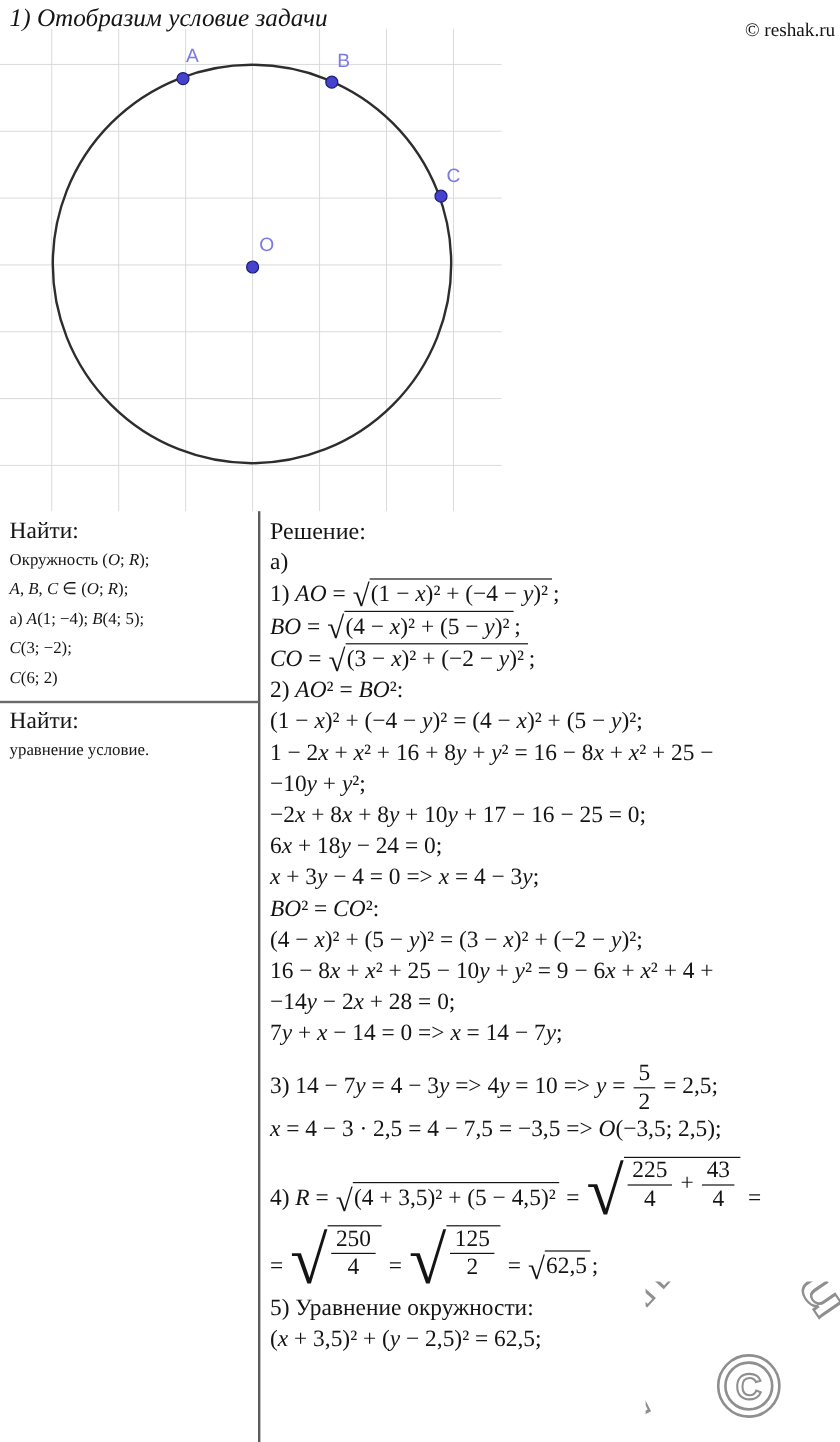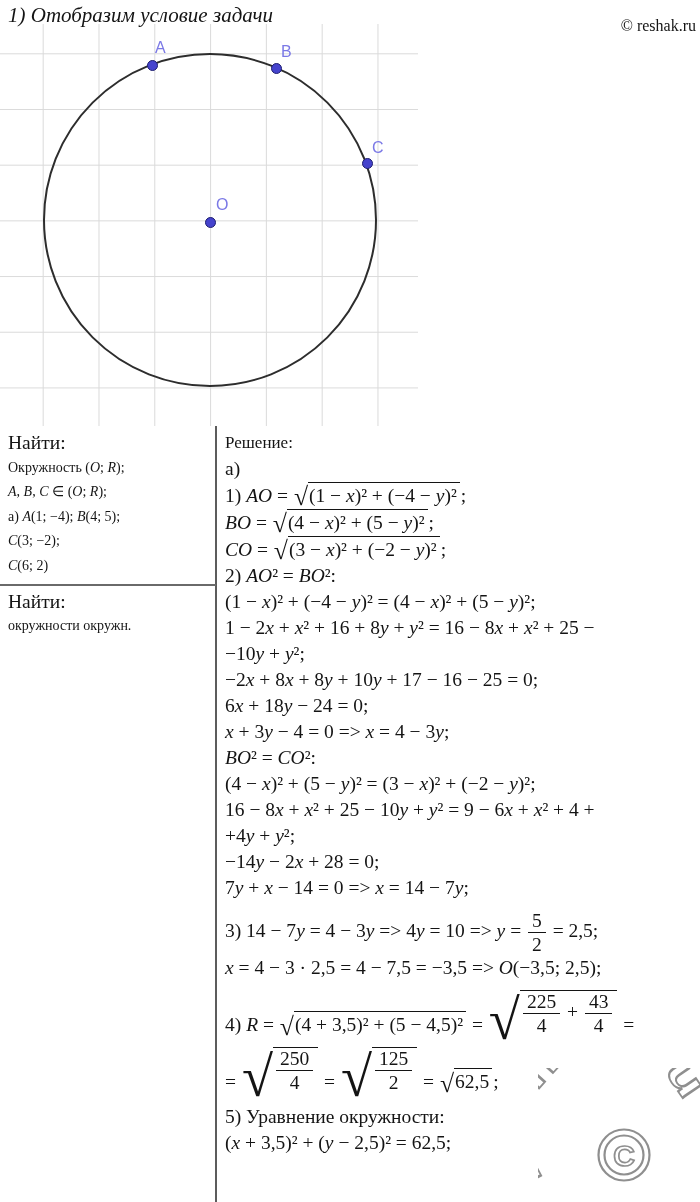--- a/index.html
+++ b/index.html
@@ -23,21 +23,21 @@
   .pt-dot{position:absolute;width:11px;height:11px;border-radius:50%;box-sizing:border-box;}
   .pt-label{position:absolute;font-family:"Liberation Sans",sans-serif;font-size:16px;line-height:16px;}
 
   
   .divider{position:absolute;left:215px;top:426px;width:1.6px;height:776px;background:#5c5c5c;}
   .given{position:absolute;left:8px;top:431px;width:202px;}
   .given .sec-title{font-size:19.5px;line-height:24.5px;}
   .given .m-line{font-size:14px;line-height:24.5px;white-space:nowrap;}
   .rule{width:216px;height:1.6px;background:#6a6a6a;margin:6px 0 4px -8px;}
   .solution{position:absolute;left:225px;top:430px;width:474px;}
-  .solution .sec-title{font-size:17px;line-height:26px;}
+  .solution .sec-title{font-size:20px;line-height:26px;}
   .m-line{font-size:19.5px;line-height:26px;white-space:nowrap;}
   .m-line i{font-style:italic;}
   .m-line.gap{margin-top:9px;}
 
   
   .sqrt{display:inline-flex;align-items:flex-end;margin:0 1px;vertical-align:bottom;}
   .rad{font-size:1.32em;line-height:0.88;}
   .sqc{border-top:1.7px solid #141414;padding:0 3px 0 1px;}
   .sqrt.tall .rad{font-size:2.9em;line-height:0.60;}
   .sqrt.tall .sqc{padding-bottom:2px;}
@@ -79,21 +79,21 @@
   <div>
       <div class="m-line"><span>Окружность (<i>O</i>; <i>R</i>);</span></div>
       <div class="m-line"><span><i>A</i>, <i>B</i>, <i>C</i> ∈ (<i>O</i>; <i>R</i>);</span></div>
       <div class="m-line"><span>а) <i>A</i>(1; −4); <i>B</i>(4; 5);</span></div>
       <div class="m-line"><span><i>C</i>(3; −2);</span></div>
       <div class="m-line"><span><i>C</i>(6; 2)</span></div>
     </div>
   <div class="rule"></div>
   <div class="sec-title">Найти:</div>
   <div>
-      <div class="m-line"><span>окружности окружн.</span></div>
+      <div class="m-line"><span>уравнение условие.</span></div>
     </div>
 </div>
 
 <div class="solution">
   <div class="sec-title">Решение:</div>
   <div>
       <div class="m-line"><span>а)</span></div>
       <div class="m-line"><span>1) <i>AO</i> = </span><span class="sqrt">
           <span class="rad">√</span>
           <span class="sqc"><span>(1 − <i>x</i>)² + (−4 − <i>y</i>)²</span></span>
@@ -109,21 +109,20 @@
       <div class="m-line"><span>2) <i>AO</i>² = <i>BO</i>²:</span></div>
       <div class="m-line"><span>(1 − <i>x</i>)² + (−4 − <i>y</i>)² = (4 − <i>x</i>)² + (5 − <i>y</i>)²;</span></div>
       <div class="m-line"><span>1 − 2<i>x</i> + <i>x</i>² + 16 + 8<i>y</i> + <i>y</i>² = 16 − 8<i>x</i> + <i>x</i>² + 25 −</span></div>
       <div class="m-line"><span>−10<i>y</i> + <i>y</i>²;</span></div>
       <div class="m-line"><span>−2<i>x</i> + 8<i>x</i> + 8<i>y</i> + 10<i>y</i> + 17 − 16 − 25 = 0;</span></div>
       <div class="m-line"><span>6<i>x</i> + 18<i>y</i> − 24 = 0;</span></div>
       <div class="m-line"><span><i>x</i> + 3<i>y</i> − 4 = 0 =&gt; <i>x</i> = 4 − 3<i>y</i>;</span></div>
       <div class="m-line"><span><i>BO</i>² = <i>CO</i>²:</span></div>
       <div class="m-line"><span>(4 − <i>x</i>)² + (5 − <i>y</i>)² = (3 − <i>x</i>)² + (−2 − <i>y</i>)²;</span></div>
       <div class="m-line"><span>16 − 8<i>x</i> + <i>x</i>² + 25 − 10<i>y</i> + <i>y</i>² = 9 − 6<i>x</i> + <i>x</i>² + 4 +</span></div>
-      <div class="m-line"><span>+4<i>y</i> + <i>y</i>²;</span></div>
       <div class="m-line"><span>−14<i>y</i> − 2<i>x</i> + 28 = 0;</span></div>
       <div class="m-line"><span>7<i>y</i> + <i>x</i> − 14 = 0 =&gt; <i>x</i> = 14 − 7<i>y</i>;</span></div>
       <div class="m-line gap"><span>3) 14 − 7<i>y</i> = 4 − 3<i>y</i> =&gt; 4<i>y</i> = 10 =&gt; <i>y</i> = </span><span class="frac">
           <span class="num">5</span>
           <span class="den">2</span>
         </span><span> = 2,5;</span></div>
       <div class="m-line"><span><i>x</i> = 4 − 3 · 2,5 = 4 − 7,5 = −3,5 =&gt; <i>O</i>(−3,5; 2,5);</span></div>
       <div class="m-line gap"><span>4) <i>R</i> = </span><span class="sqrt">
           <span class="rad">√</span>
           <span class="sqc"><span>(4 + 3,5)² + (5 − 4,5)²</span></span>

